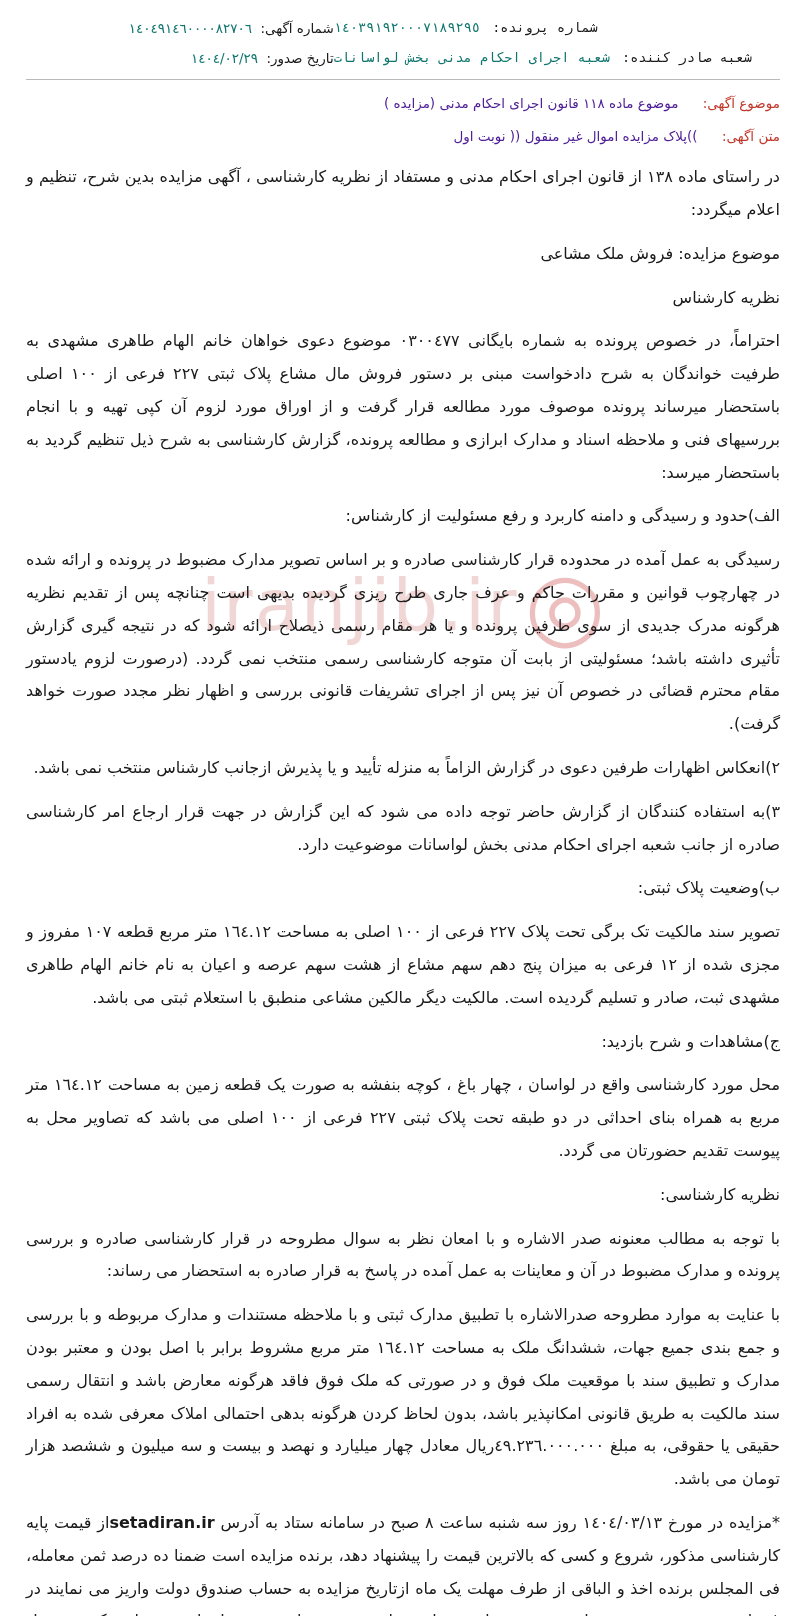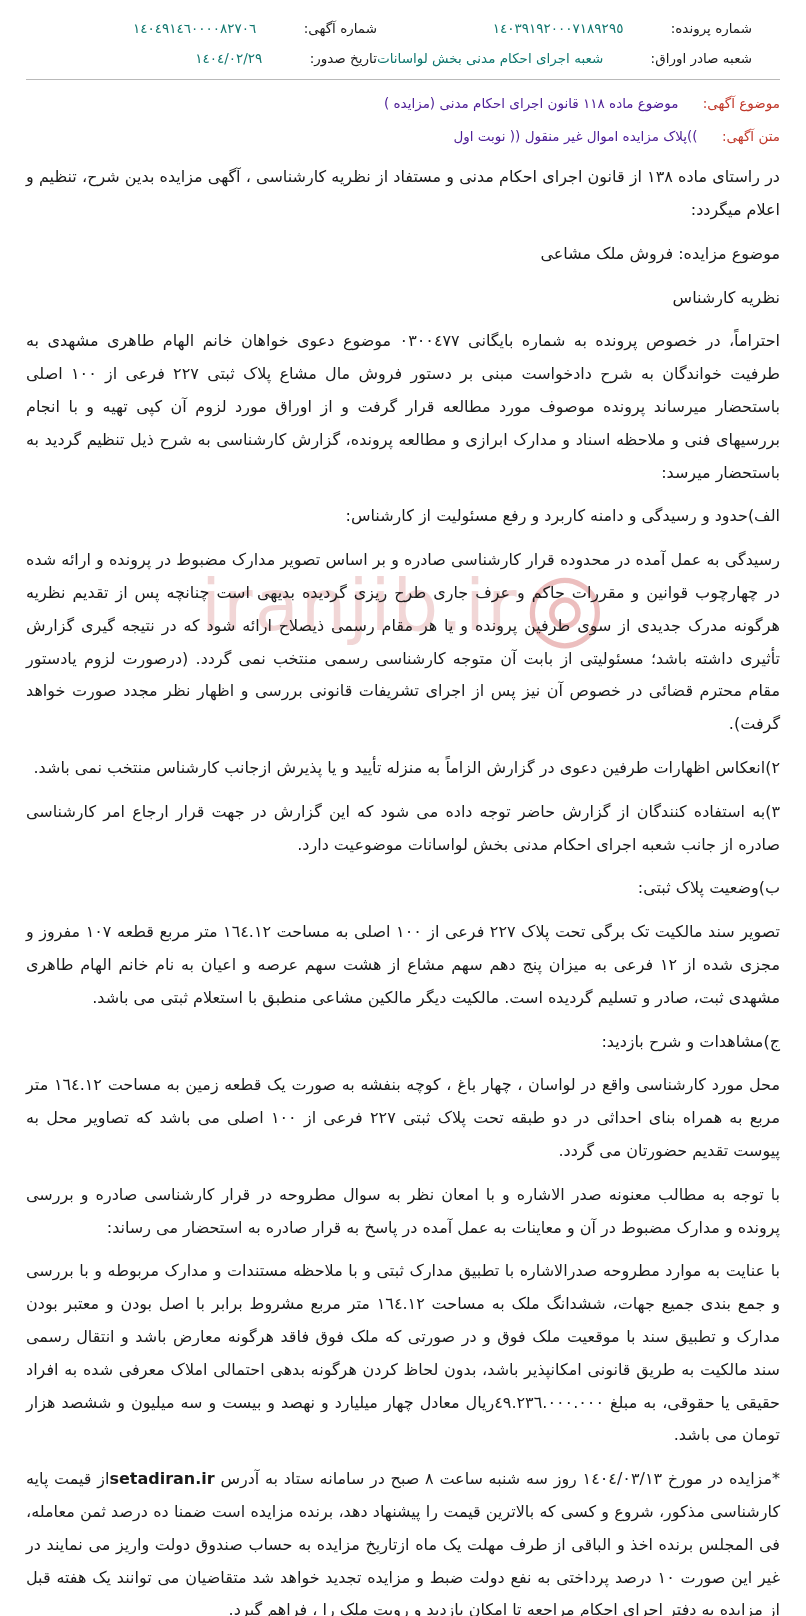--- a/index.html
+++ b/index.html
@@ -64,29 +64,28 @@
   .hdr td {
     vertical-align: top;
     padding: 2px 0;
     font-size: 13.5px;
     line-height: 1.9;
     white-space: nowrap;
   }
   .hdr .lbl {
     color: #1a1a1a;
     font-weight: normal;
-    margin-left: 39px;
   }
   .hdr .val {
     color: #0f766e;
     font-weight: normal;
     padding-right: 4px;
   }
   .hdr td.right-cell { text-align: right; width: 50%; }
-  .hdr td.left-cell  { text-align: right; width: 50%; padding-right: 28px;}
+  .hdr td.left-cell  { text-align: left; width: 50%; padding-right: 28px; font-family: Liberation Mono, monospace;}
 
   .divider {
     border: none;
     border-top: 1px solid #b9b9b9;
     margin: 6px 0 10px 0;
   }
 
   
   .kv-line {
     font-size: 13.5px;
@@ -133,21 +132,21 @@
           <span class="lbl">شماره پرونده:</span>
           <span class="val">١٤٠٣٩١٩٢٠٠٠٧١٨٩٢٩٥</span>
         </td>
         <td class="right-cell">
           <span class="lbl">شماره آگهی:</span>
           <span class="val">١٤٠٤٩١٤٦٠٠٠٠٨٢٧٠٦</span>
         </td>
       </tr>
       <tr>
         <td class="left-cell">
-          <span class="lbl">شعبه صادر اوراق:</span>
+          <span class="lbl">شعبه صادر کننده:</span>
           <span class="val">شعبه اجرای احکام مدنی بخش لواسانات</span>
         </td>
         <td class="right-cell">
           <span class="lbl">تاریخ صدور:</span>
           <span class="val">١٤٠٤/٠٢/٢٩</span>
         </td>
       </tr>
     </tbody>
       </table>
 
@@ -181,20 +180,21 @@
     <p class="para">۳)به استفاده کنندگان از گزارش حاضر توجه داده می شود که این گزارش در جهت قرار ارجاع امر کارشناسی صادره از جانب شعبه  اجرای احکام مدنی بخش لواسانات موضوعیت دارد.</p>
 
     <p class="para">ب)وضعیت پلاک ثبتی:</p>
 
     <p class="para">تصویر سند مالکیت تک برگی تحت پلاک ٢٢٧ فرعی از ١٠٠ اصلی به مساحت ١٦٤.١٢ متر مربع قطعه ١٠٧ مفروز و مجزی شده از ١٢ فرعی به میزان پنج دهم سهم مشاع از هشت سهم عرصه و اعیان به نام خانم الهام طاهری مشهدی ثبت، صادر و تسلیم گردیده است. مالکیت دیگر مالکین مشاعی منطبق با استعلام ثبتی می باشد.</p>
 
     <p class="para">ج)مشاهدات و شرح بازدید:</p>
 
     <p class="para">محل مورد کارشناسی واقع در لواسان ، چهار باغ ، کوچه بنفشه به صورت یک قطعه زمین به مساحت ١٦٤.١٢ متر مربع به همراه بنای احداثی در دو طبقه تحت پلاک ثبتی ٢٢٧ فرعی از ١٠٠ اصلی می باشد که تصاویر محل به پیوست تقدیم حضورتان می گردد.</p>
 
+    <p class="para">نظریه  کارشناسی:</p>
 
     <p class="para">با توجه به مطالب معنونه صدر الاشاره و با امعان نظر به سوال مطروحه در قرار کارشناسی صادره و بررسی پرونده و مدارک مضبوط در آن و معاینات به عمل آمده در پاسخ به قرار صادره به استحضار می رساند:</p>
 
     <p class="para">با عنایت به موارد مطروحه صدرالاشاره با تطبیق مدارک ثبتی و با ملاحظه مستندات و مدارک مربوطه و با بررسی و جمع بندی جمیع جهات، ششدانگ ملک به مساحت ١٦٤.١٢ متر مربع مشروط برابر با اصل بودن و معتبر بودن مدارک و تطبیق سند با موقعیت ملک فوق و در صورتی که ملک فوق فاقد هرگونه معارض باشد و انتقال رسمی سند مالکیت به طریق قانونی امکانپذیر باشد، بدون لحاظ کردن هرگونه بدهی احتمالی املاک معرفی شده به افراد حقیقی یا حقوقی، به مبلغ ٤٩.٢٣٦.٠٠٠.٠٠٠ریال معادل چهار میلیارد و نهصد و بیست و سه میلیون و ششصد هزار تومان می باشد.</p>
 
     <p class="para"><span>*مزایده در مورخ ١٤٠٤/٠٣/١٣ روز سه شنبه  ساعت ٨ صبح در سامانه ستاد به آدرس </span><b class="strong ltr-inline link-like">setadiran.ir</b><span>از قیمت پایه کارشناسی مذکور، شروع و کسی که بالاترین قیمت را پیشنهاد دهد، برنده مزایده است ضمنا ده درصد ثمن معامله، فی المجلس برنده اخذ و الباقی از طرف مهلت یک ماه ازتاریخ مزایده به حساب صندوق دولت واریز می نمایند در غیر این صورت ۱۰ درصد پرداختی به نفع دولت ضبط و مزایده تجدید خواهد شد متقاضیان می توانند یک هفته قبل از مزایده به دفتر اجرای احکام مراجعه تا امکان بازدید و رویت ملک را ، فراهم گیرد.</span></p>
 
     <p class="footer-line">دادورز اجرای احکام شعبه اجرای احکام مدنی شهرستان لواسانات – روح اله ناصرپور</p>
 
   </div>

